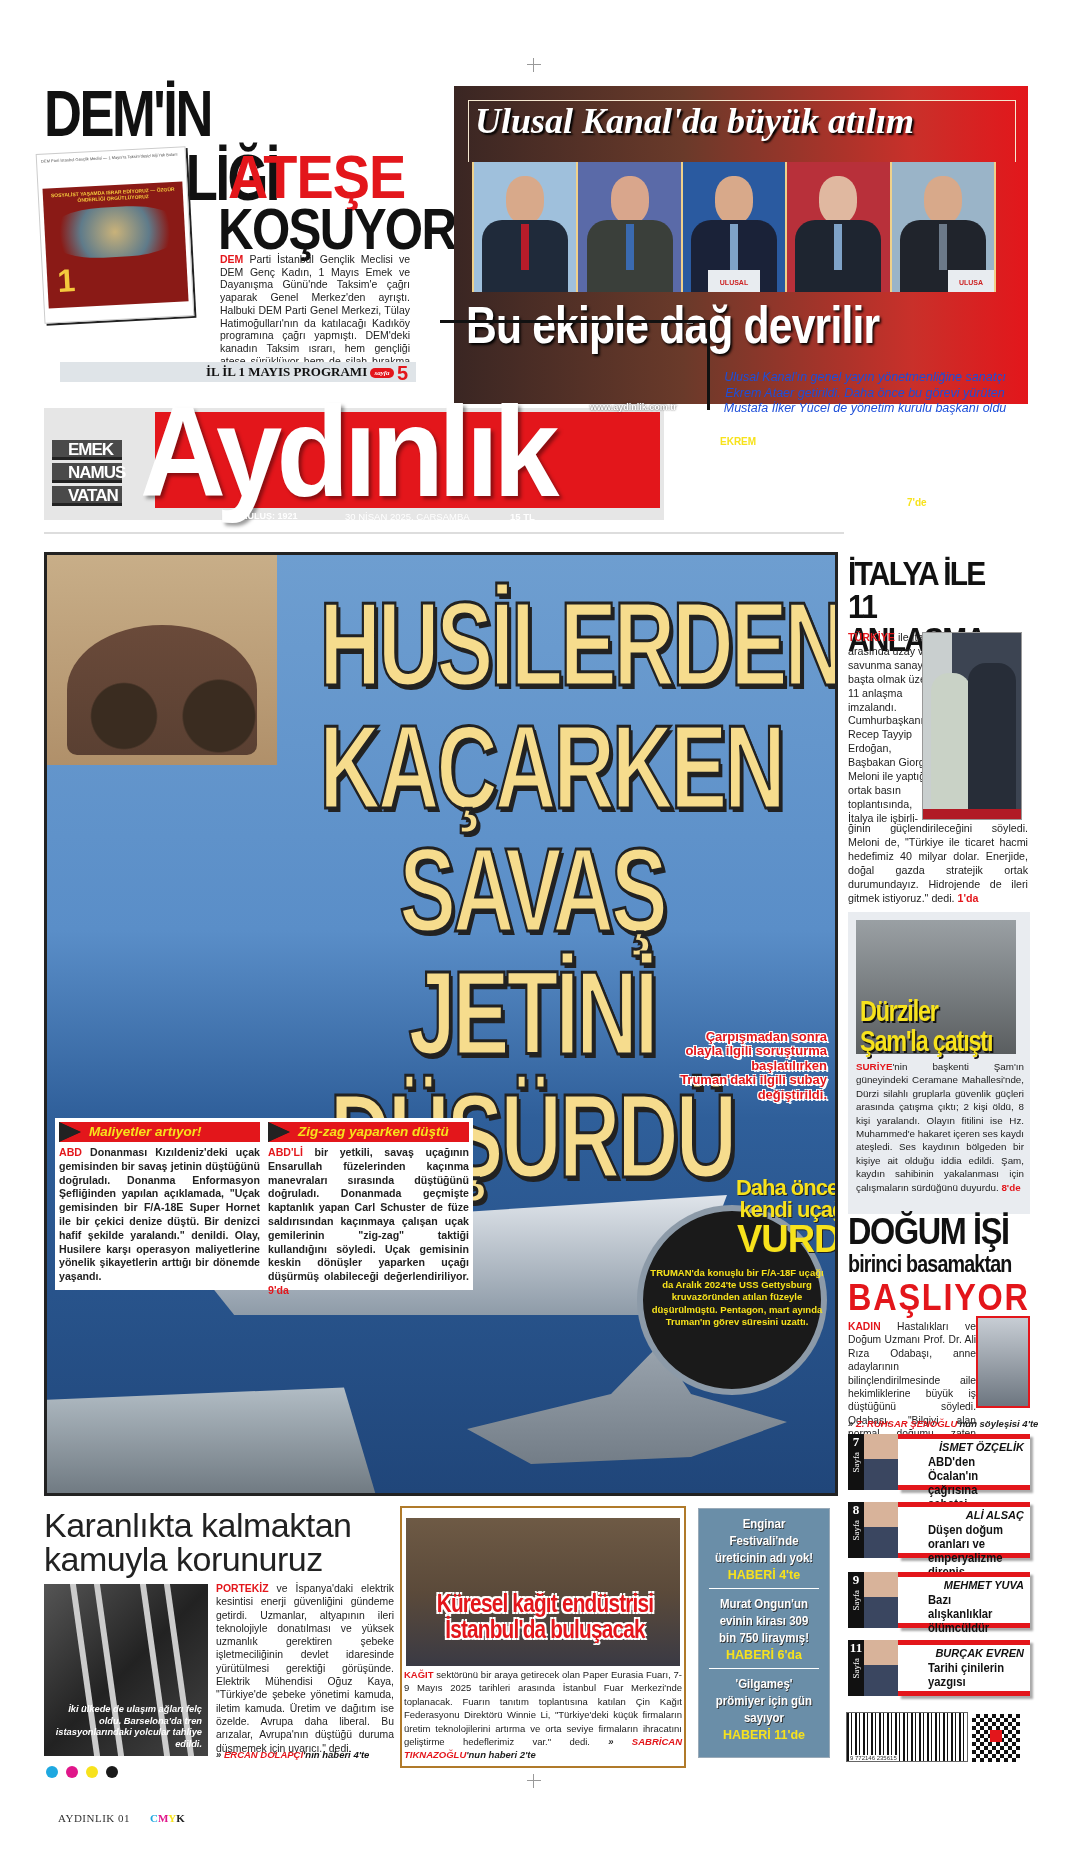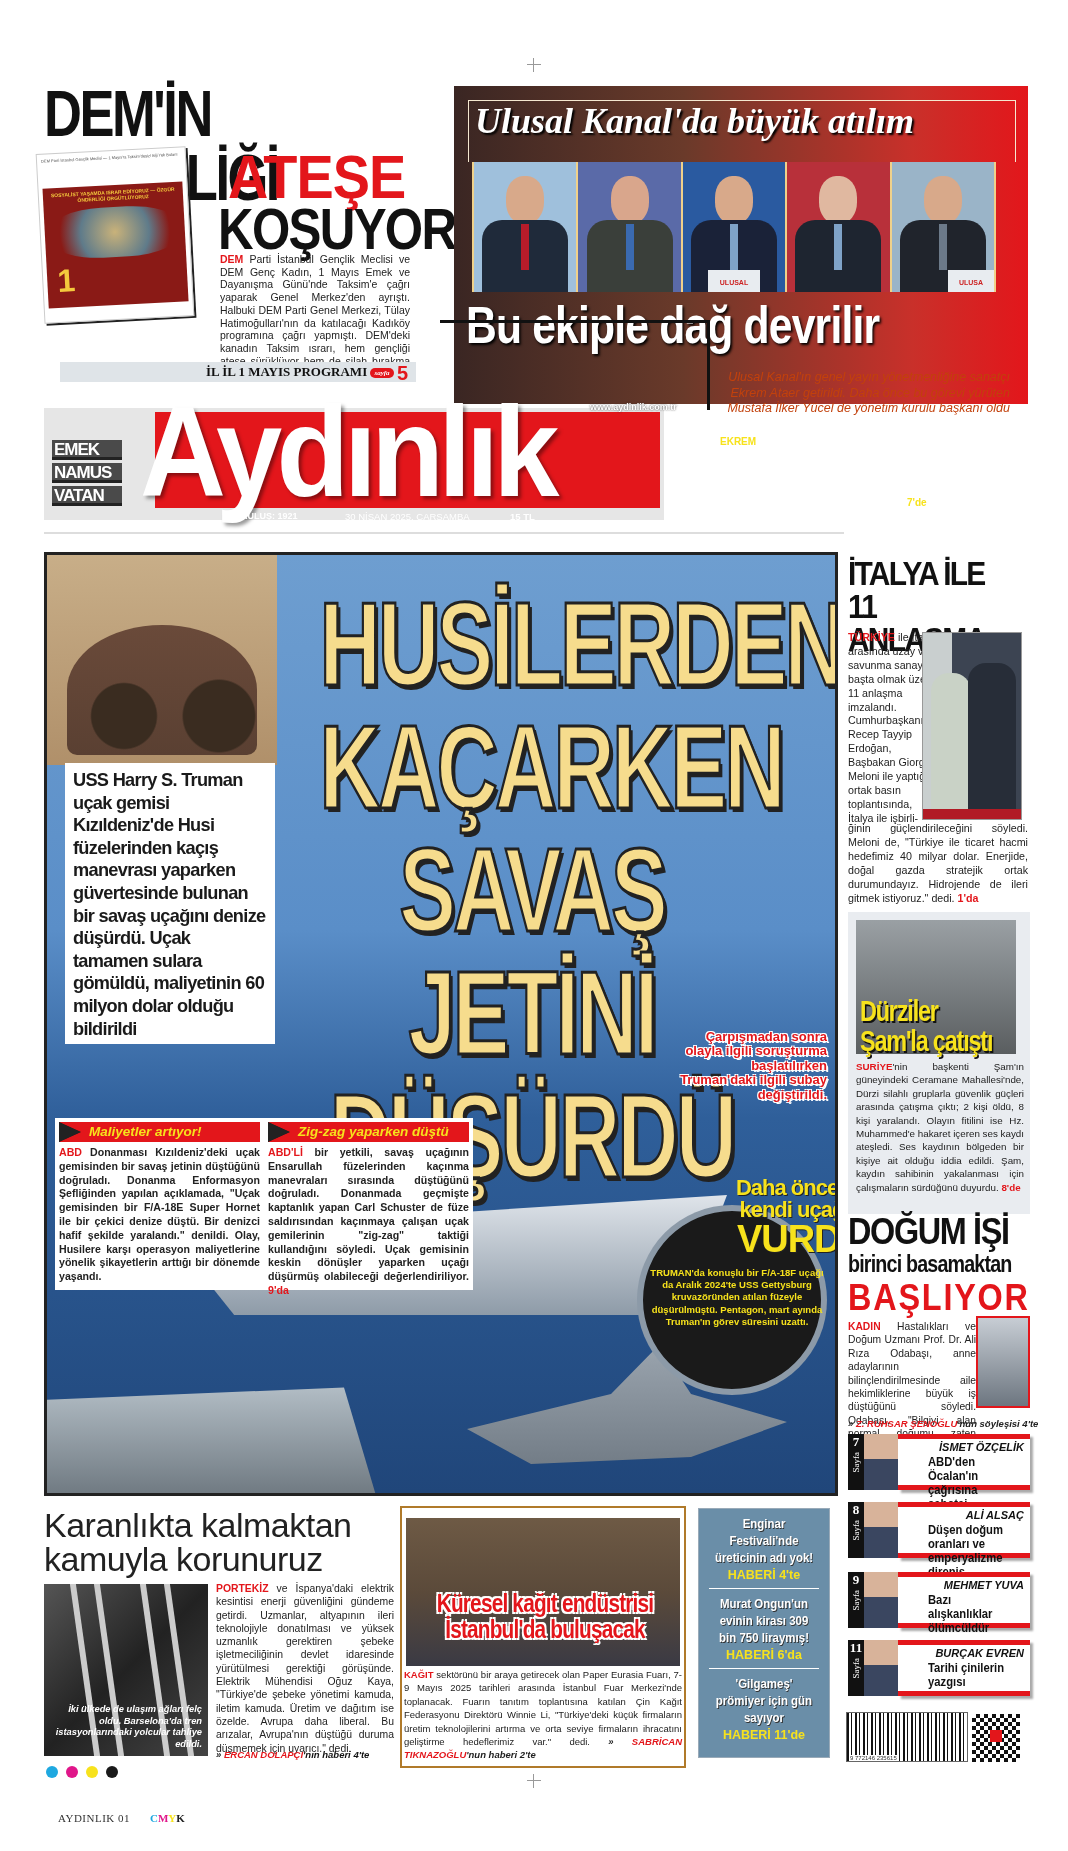--- a/index.html
+++ b/index.html
@@ -29,32 +29,32 @@
 #ulusal{left:454px;top:86px;width:574px;height:318px;background:linear-gradient(90deg,#3a2623 0%,#6a3a2a 40%,#c9302a 80%,#e3161b 100%)}
 #ulusal-inner{left:468px;top:100px;width:548px;height:62px;border:1px solid #f5e8d0;border-bottom:none}
 #ulusal-title{left:0;top:100px;width:1068px;padding-left:475px;font-family:"Liberation Serif",serif;font-style:italic;font-weight:bold;font-size:36px;color:#fff;text-shadow:2px 2px 2px #000}
 #ulusal-photos{left:472px;top:162px;width:524px;height:130px;display:flex;gap:2px;background:#f0d18a;padding:0 2px}
 .tvp{flex:1;position:relative;overflow:hidden}
 .tvp .head{position:absolute;left:50%;top:14px;width:38px;height:48px;margin-left:-19px;border-radius:45%;background:#d8a98a}
 .tvp .suit{position:absolute;left:8%;right:8%;top:58px;bottom:0;border-radius:20px 20px 0 0;background:#1f2a3a}
 .tvp .tie{position:absolute;left:50%;top:62px;width:8px;height:46px;margin-left:-4px;background:#7fa3c8}
 .tvp .lap{position:absolute;left:25%;right:25%;bottom:0;height:22px;background:#e8ecf0;font-size:7px;font-weight:bold;color:#c22;text-align:center;line-height:26px}
 #ulusal-head2{left:466px;top:295px;font-size:52px;font-weight:900;color:#fff;letter-spacing:-1px;transform:scaleX(.82);transform-origin:left;text-shadow:2px 2px 3px #000;line-height:60px}
-#ulusal-sub{left:720px;top:370px;width:290px;font-style:italic;font-size:12.5px;color:#c2410c;text-align:right;line-height:15.5px}
+#ulusal-sub{left:720px;top:370px;width:290px;font-style:italic;font-size:12.5px;color:#1d4ed8;text-align:center;line-height:15.5px}
 #ulusal-body{left:720px;top:436px;width:290px;font-size:10px;font-weight:bold;line-height:12.2px;color:#fff;text-align:justify}
 #ulusal-body .lead{color:#f7e21c}
 #ulusal-body .ref{color:#f7e21c}
 #ulusal-frame{left:440px;top:320px;width:270px;height:90px;border-right:3px solid #111;border-top:3px solid #111}
 
 
 #masthead-bg{left:44px;top:408px;width:620px;height:112px;background:#e6e6e6}
 #masthead-red{left:155px;top:412px;width:505px;height:96px;background:#e3161b}
 #mast-url{left:590px;top:402px;font-size:9px;font-weight:bold;color:#fff;text-shadow:0 0 2px #333}
 #mast-logo{left:140px;top:382px;font-size:128px;font-weight:900;color:#fff;letter-spacing:-6px;line-height:140px;text-shadow:3px 3px 4px rgba(0,0,0,.4);transform:scaleX(.93);transform-origin:left}
-.motto{position:absolute;left:52px;width:70px;height:20px;background:#4a4a4a;color:#fff;font-weight:900;font-size:17px;line-height:20px;letter-spacing:-1px;padding-left:2px;border-bottom:3px solid #222}
+.motto{position:absolute;left:52px;width:70px;height:20px;background:#4a4a4a;color:#fff;font-weight:900;font-size:17px;line-height:20px;letter-spacing:-1px;padding-left:16px;border-bottom:3px solid #222}
 #mast-founded{left:228px;top:511px;font-size:9px;font-weight:bold;color:#fff}
 #mast-date{left:345px;top:511px;font-size:9.5px;font-weight:normal;color:#fff}
 #mast-price{left:510px;top:511px;font-size:9.5px;font-weight:bold;color:#fff}
 #mast-line{left:44px;top:532px;width:800px;height:2px;background:#ddd}
 
 
 #hero{left:44px;top:552px;width:794px;height:944px;border:3px solid #222;background:linear-gradient(180deg,#6e9ed0 0%,#5a8ec8 40%,#2f5f9a 60%,#20467a 100%);overflow:hidden}
 #hero-desert{left:0;top:0;width:230px;height:210px;background:linear-gradient(180deg,#c8ae88,#b0906a)}
 #hero-bike{left:20px;top:70px;width:190px;height:130px;border-radius:50% 50% 10px 10px;background:radial-gradient(circle at 30% 70%,#3a2c20 0 20%,transparent 21%),radial-gradient(circle at 80% 70%,#3a2c20 0 20%,transparent 21%),linear-gradient(180deg,#6a4a3a,#5a4032)}
 #hero-ship{left:120px;top:640px;width:560px;height:120px;background:linear-gradient(180deg,#dfe4ea,#8e9ba8);clip-path:polygon(0 30%,100% 0,92% 100%,12% 100%)}
@@ -218,21 +218,20 @@
   <div id="hero-bike" class="abs"></div>
   <div id="hero-ship" class="abs"></div>
   <div id="hero-truck" class="abs"></div>
   <div id="hero-jet" class="abs"></div>
   <div id="hero-headline" class="abs">
     <div class="hl">HUSİLERDEN</div>
     <div class="hl">KAÇARKEN</div>
     <div class="hl">SAVAŞ JETİNİ</div>
     <div class="hl">DÜŞÜRDÜ</div>
   </div>
-  <div id="hero-lede" class="abs">USS Harry S. Truman uçak gemisi Kızıldeniz'de Husi füzelerinden kaçış manevrası yaparken güvertesinde bulunan bir savaş uçağını denize düşürdü. Uçak tamamen sulara gömüldü, maliyetinin 60 milyon dolar olduğu bildirildi</div>
   <div id="hero-caption" class="abs">Çarpışmadan sonra olayla ilgili soruşturma başlatılırken Truman'daki ilgili subay değiştirildi.</div>
 
   <div id="hero-box" class="abs">
     <div class="box-col" style="left:4px">
       <div class="box-tag">Maliyetler artıyor!</div>
       <p class="box-body">
         <span class="lead">ABD</span>
         <span>Donanması Kızıldeniz'deki uçak gemisinden bir savaş jetinin düştüğünü doğruladı. Donanma Enformasyon Şefliğinden yapılan açıklamada, "Uçak gemisinden bir F/A-18E Super Hornet ile bir çekici denize düştü. Bir denizci hafif şekilde yaralandı." denildi. Olay, Husilere karşı operasyon maliyetlerine yönelik şikayetlerin arttığı bir dönemde yaşandı.</span>
       </p>
     </div>

